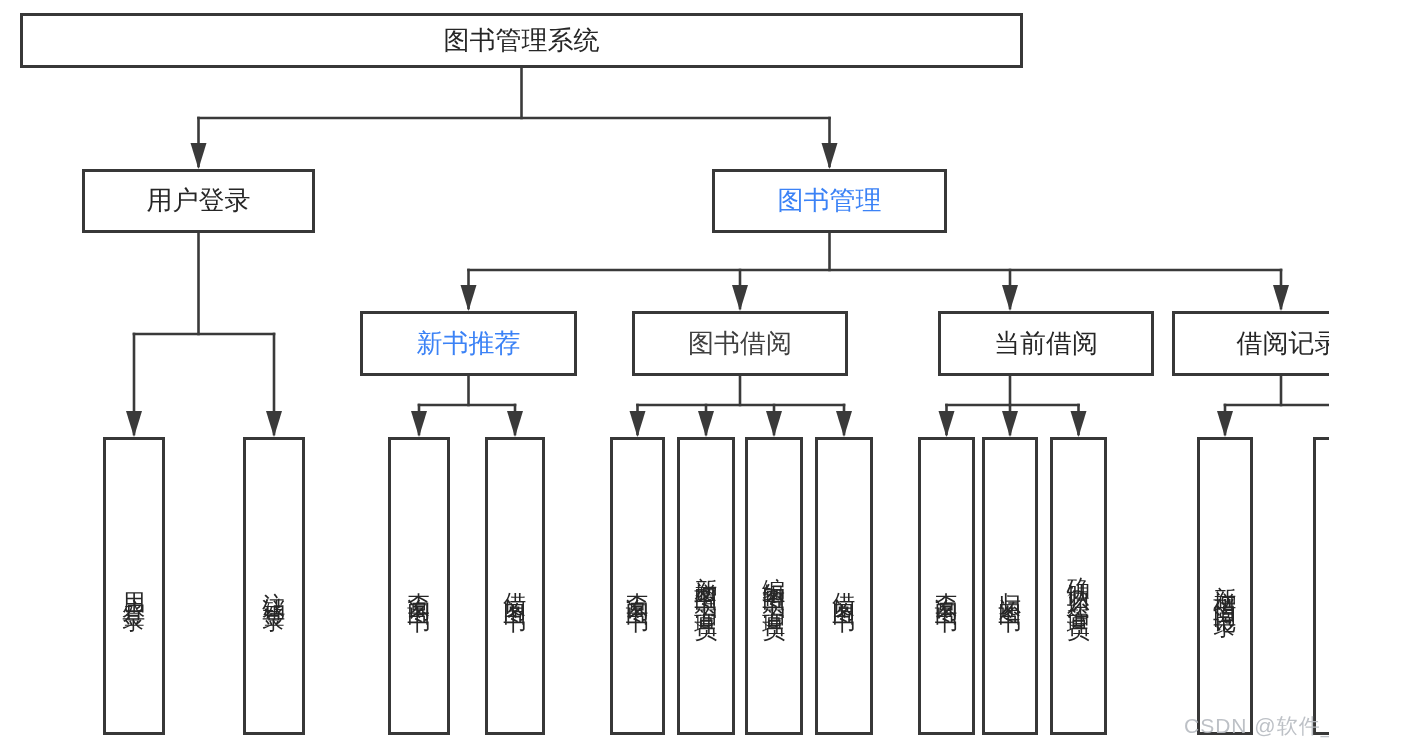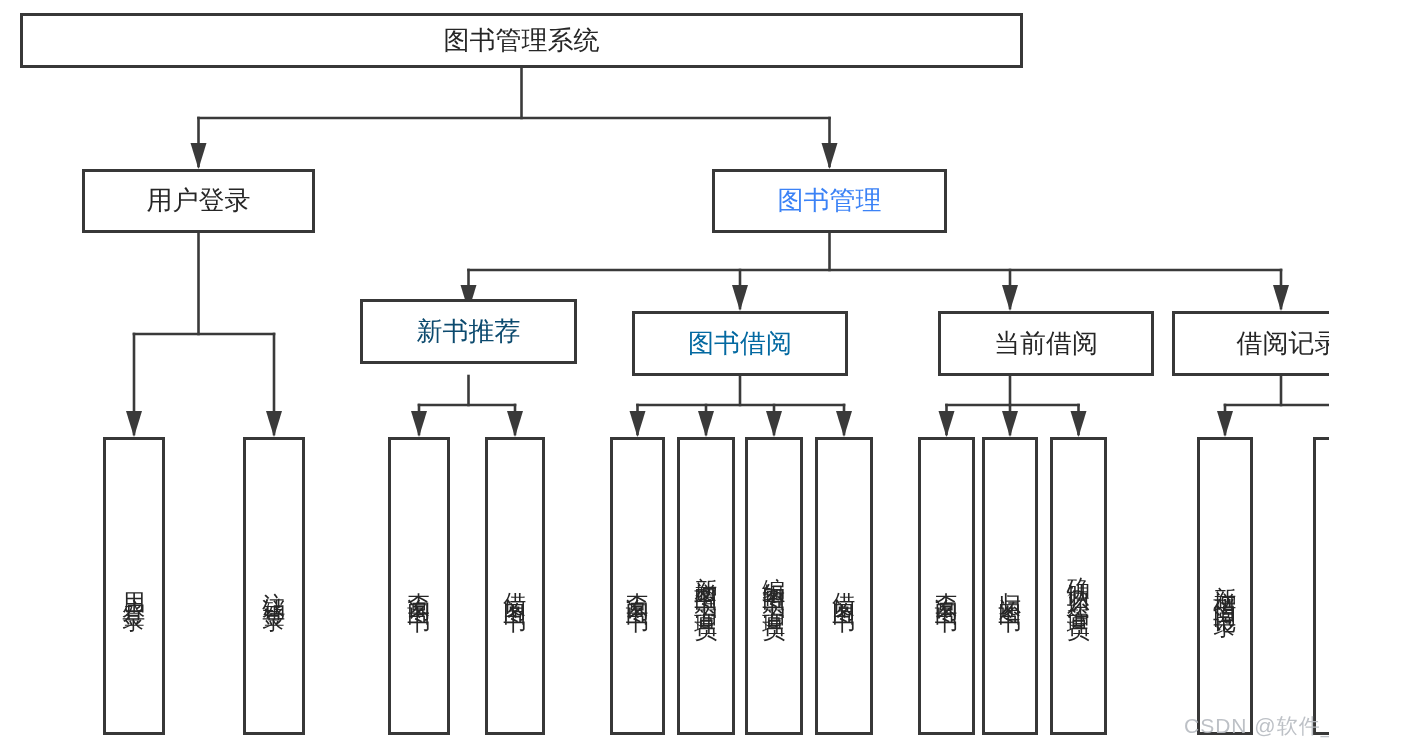--- a/index.html
+++ b/index.html
@@ -97,22 +97,22 @@
       <line x1="1225" y1="405" x2="1341.5" y2="405" stroke="#3a3a3a" stroke-width="2.6" stroke-linecap="square"></line>
       <line x1="1225" y1="405" x2="1225" y2="434" stroke="#3a3a3a" stroke-width="2.6" stroke-linecap="square"></line>
       <polygon points="1217,411 1233,411 1225,437" fill="#3a3a3a"></polygon>
       <line x1="1341.5" y1="405" x2="1341.5" y2="434" stroke="#3a3a3a" stroke-width="2.6" stroke-linecap="square"></line>
       <polygon points="1333.5,411 1349.5,411 1341.5,437" fill="#3a3a3a"></polygon>
     </svg>
   <div id="nodes">
       <div class="node" style="left: 20px; top: 13px; width: 1003px; height: 55px; border-color: rgb(56, 56, 56); color: rgb(38, 38, 38);">图书管理系统</div>
       <div class="node" style="left: 82px; top: 169px; width: 233px; height: 64px; border-color: rgb(56, 56, 56); color: rgb(38, 38, 38);">用户登录</div>
       <div class="node" style="left: 712px; top: 169px; width: 235px; height: 64px; border-color: rgb(56, 56, 56); color: #3b82f6;">图书管理</div>
-      <div class="node" style="left: 360px; top: 299px; width: 217px; height: 65px; border-color: rgb(56, 56, 56); color: #0c4a6e;">新书推荐</div>
-      <div class="node" style="left: 632px; top: 311px; width: 216px; height: 65px; border-color: rgb(56, 56, 56); color: #0369a1;">图书借阅</div>
+      <div class="node" style="left: 360px; top: 311px; width: 217px; height: 65px; border-color: rgb(56, 56, 56); color: #3b82f6;">新书推荐</div>
+      <div class="node" style="left: 632px; top: 311px; width: 216px; height: 65px; border-color: rgb(56, 56, 56); color: #404040;">图书借阅</div>
       <div class="node" style="left: 902px; top: 311px; width: 216px; height: 65px; border-color: rgb(56, 56, 56); color: rgb(38, 38, 38); margin-left: 36px;">当前借阅</div>
       <div class="node" style="left: 1172px; top: 311px; width: 218px; height: 65px; border-color: rgb(56, 56, 56); color: rgb(38, 38, 38); padding-left: 15px;">借阅记录</div>
       <div class="node vertical" style="left: 103px; top: 437px; width: 62px; height: 298px; border-color: rgb(56, 56, 56); color: rgb(38, 38, 38);">用户登录</div>
       <div class="node vertical" style="left: 243px; top: 437px; width: 62px; height: 298px; border-color: rgb(56, 56, 56); color: rgb(38, 38, 38);">注销登录</div>
       <div class="node vertical" style="left: 388px; top: 437px; width: 62px; height: 298px; border-color: rgb(56, 56, 56); color: rgb(38, 38, 38);">查询图书</div>
       <div class="node vertical" style="left: 485px; top: 437px; width: 60px; height: 298px; border-color: rgb(56, 56, 56); color: rgb(38, 38, 38);">借阅图书</div>
       <div class="node vertical" style="left: 610px; top: 437px; width: 55px; height: 298px; border-color: rgb(56, 56, 56); color: rgb(38, 38, 38);">查询图书</div>
       <div class="node vertical" style="left: 677px; top: 437px; width: 58px; height: 298px; border-color: rgb(56, 56, 56); color: rgb(38, 38, 38);">新增图书（管理员）</div>
       <div class="node vertical" style="left: 745px; top: 437px; width: 58px; height: 298px; border-color: rgb(56, 56, 56); color: rgb(38, 38, 38);">编辑图书（管理员）</div>
       <div class="node vertical" style="left: 815px; top: 437px; width: 58px; height: 298px; border-color: rgb(56, 56, 56); color: rgb(38, 38, 38);">借阅图书</div>

